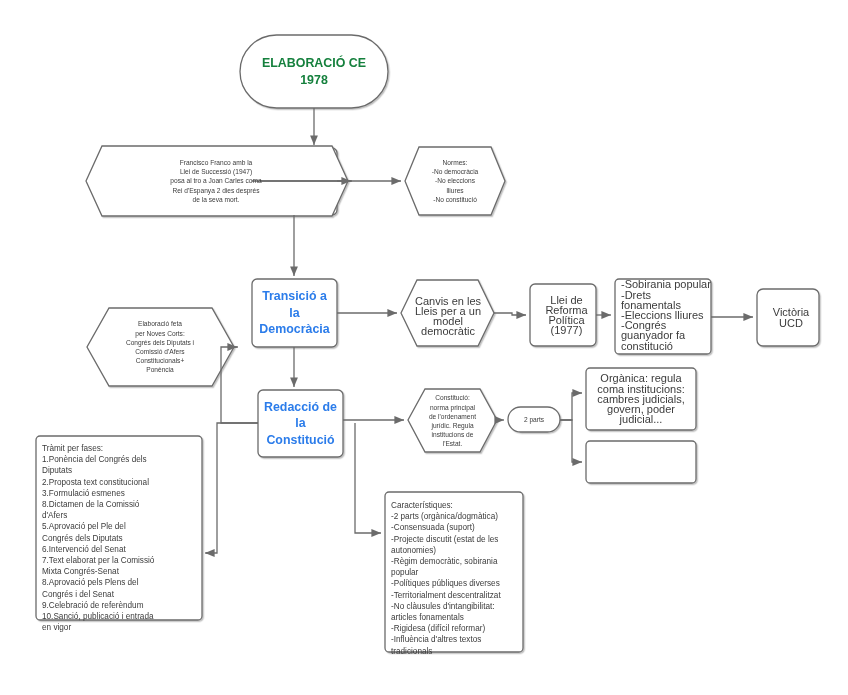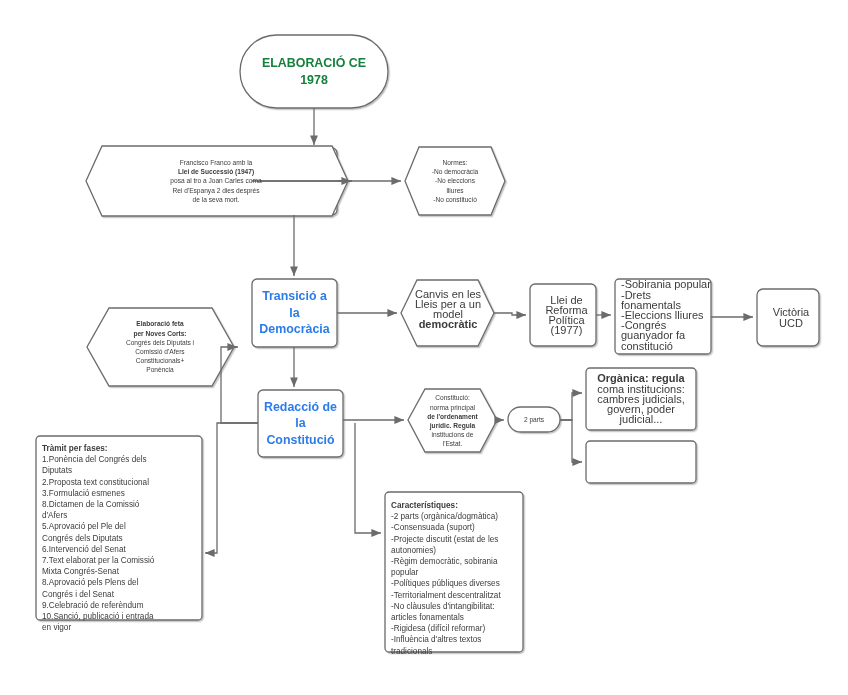--- a/index.html
+++ b/index.html
@@ -34,21 +34,21 @@
     pointer-events: none;
   }
   .center { text-align: center; align-items: center; }
   .left { text-align: left; align-items: flex-start; }
   .accent { color: #2b7cea; font-weight: bold; }
   .title-red { color: #15803d; font-weight: bold; }
   .tiny { font-size: 6.6px; line-height: 9.2px; }
   .small { font-size: 11px; line-height: 10.2px; }
   .med { font-size: 8.2px; line-height: 11.2px; }
   .big { font-size: 12.4px; line-height: 16.5px; }
-  .lead { font-weight: bold; }
+  .lead { font-weight: normal; }
   .node-text div { width: 100%; }
 </style>
 </head>
 <body>
 
 <div id="canvas">
 
   <svg class="layer" viewBox="0 0 848 695">
     <defs>
       <marker id="arrow" markerWidth="9" markerHeight="9" refX="7.4" refY="3" orient="auto" markerUnits="strokeWidth">
@@ -156,21 +156,21 @@
     <div class="tiny">lliures</div>
     <div class="tiny">-No constitució</div>
   </div>
 
   <div class="node-text center" style="left:251px; top:279px; width:87px; height:68px;">
     <div class="big accent" style="white-space:pre-line;">Transició a
 la
 Democràcia</div>
   </div>
 
-  <div class="node-text center" style="left:402px; top:279px; width:92px; height:60px;">
+  <div class="node-text center" style="left:402px; top:286px; width:92px; height:60px;">
     <div class="small">Canvis en les</div>
     <div class="small">Lleis per a un</div>
     <div class="small">model</div>
     <div class="small lead">democràtic</div>
   </div>
 
   <div class="node-text center" style="left:530px; top:284px; width:66px; height:62px;padding-left:7px;">
     <div class="small" style="white-space:pre-line;">Llei de
 Reforma
 Política

